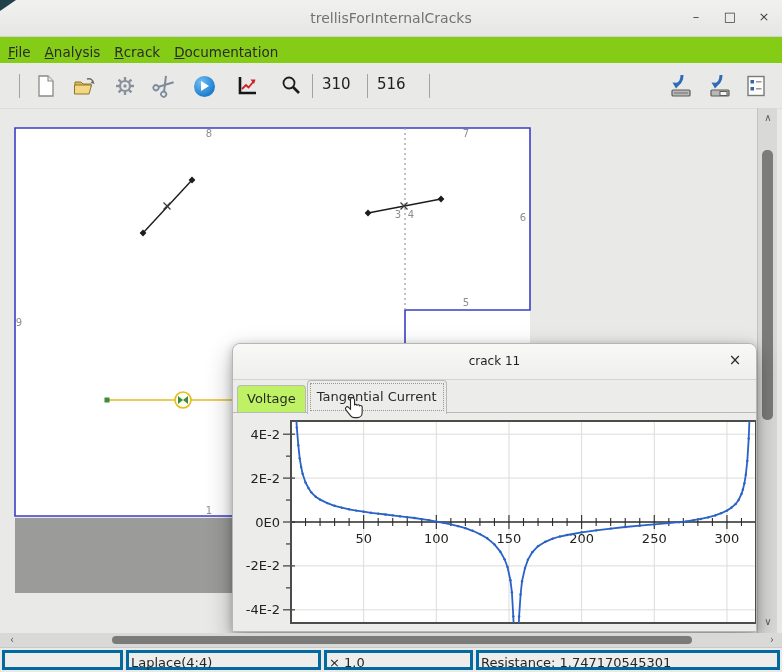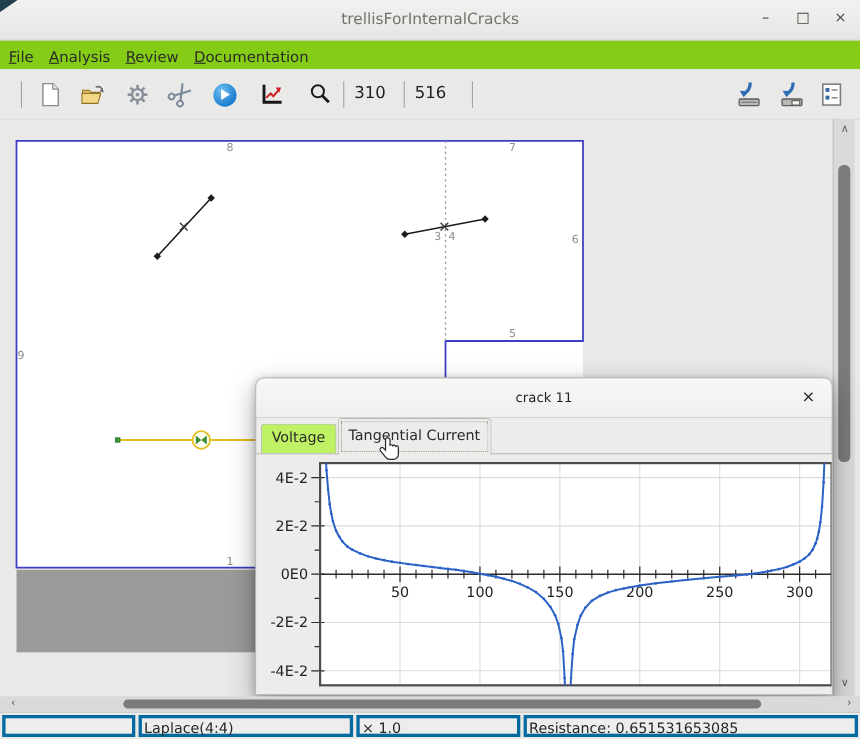--- a/index.html
+++ b/index.html
@@ -88,21 +88,21 @@
   <div class="corner-mark"></div>
   <div class="win-title">trellisForInternalCracks</div>
   <div class="winbtn min">–</div>
   <div class="winbtn max">□</div>
   <div class="winbtn close">×</div>
 </div>
 
 <div class="menubar">
   <div class="menu-item"><span class="mn">F</span><span>ile</span></div>
   <div class="menu-item"><span class="mn">A</span><span>nalysis</span></div>
-  <div class="menu-item"><span class="mn">R</span><span>eview</span></div>
+  <div class="menu-item"><span class="mn">R</span><span>crack</span></div>
   <div class="menu-item"><span class="mn">D</span><span>ocumentation</span></div>
 </div>
 
 <div class="toolbar">
   <div class="tsep" style="left:19px"></div>
 
   <div class="tbtn" style="left:33px">
     <svg width="22" height="24" viewBox="0 0 22 24">
       <path d="M4 2 h9 l5 5 v15 H4 Z" fill="#ffffff" stroke="#8a8a88" stroke-width="1.3"></path>
       <path d="M13 2 v5 h5" fill="#e8e8e6" stroke="#8a8a88" stroke-width="1.1"></path>
@@ -400,18 +400,18 @@
 <div class="hscroll">
   <div class="sarrow left">‹</div>
   <div class="hthumb"></div>
   <div class="sarrow right">›</div>
 </div>
 
 <div class="statusbar">
   <div class="scell c0"></div>
   <div class="scell c1">Laplace(4:4)</div>
   <div class="scell c2">× 1.0</div>
-  <div class="scell c3">Resistance: 0.651531653085</div>
+  <div class="scell c3">Resistance: 1.747170545301</div>
 </div>
 
 <svg class="hand-cursor" width="22" height="26" viewBox="0 0 24 28">
   <path d="M9 1.8 c-1.1 0 -1.9 .8 -1.9 1.9 v10.6 l-2.1 -2.1 c-.8 -.8 -2 -.8 -2.8 0 -.7 .7 -.8 1.9 -.1 2.7 l5.2 6.5 c1 1.3 2.6 2 4.2 2 h3.1 c2.9 0 5.2 -2.3 5.2 -5.2 v-6.5 c0 -.9 -.7 -1.6 -1.6 -1.6 -.4 0 -.8 .1 -1.1 .4 -.2 -.7 -.9 -1.2 -1.6 -1.2 -.5 0 -1 .2 -1.3 .6 -.3 -.6 -.9 -1 -1.6 -1 -.4 0 -.8 .1 -1.1 .4 V3.7 C10.9 2.6 10.1 1.8 9 1.8 Z" fill="#ffffff" stroke="#2a2a2a" stroke-width="1.2"></path>
 </svg>
 
 </body></html>

